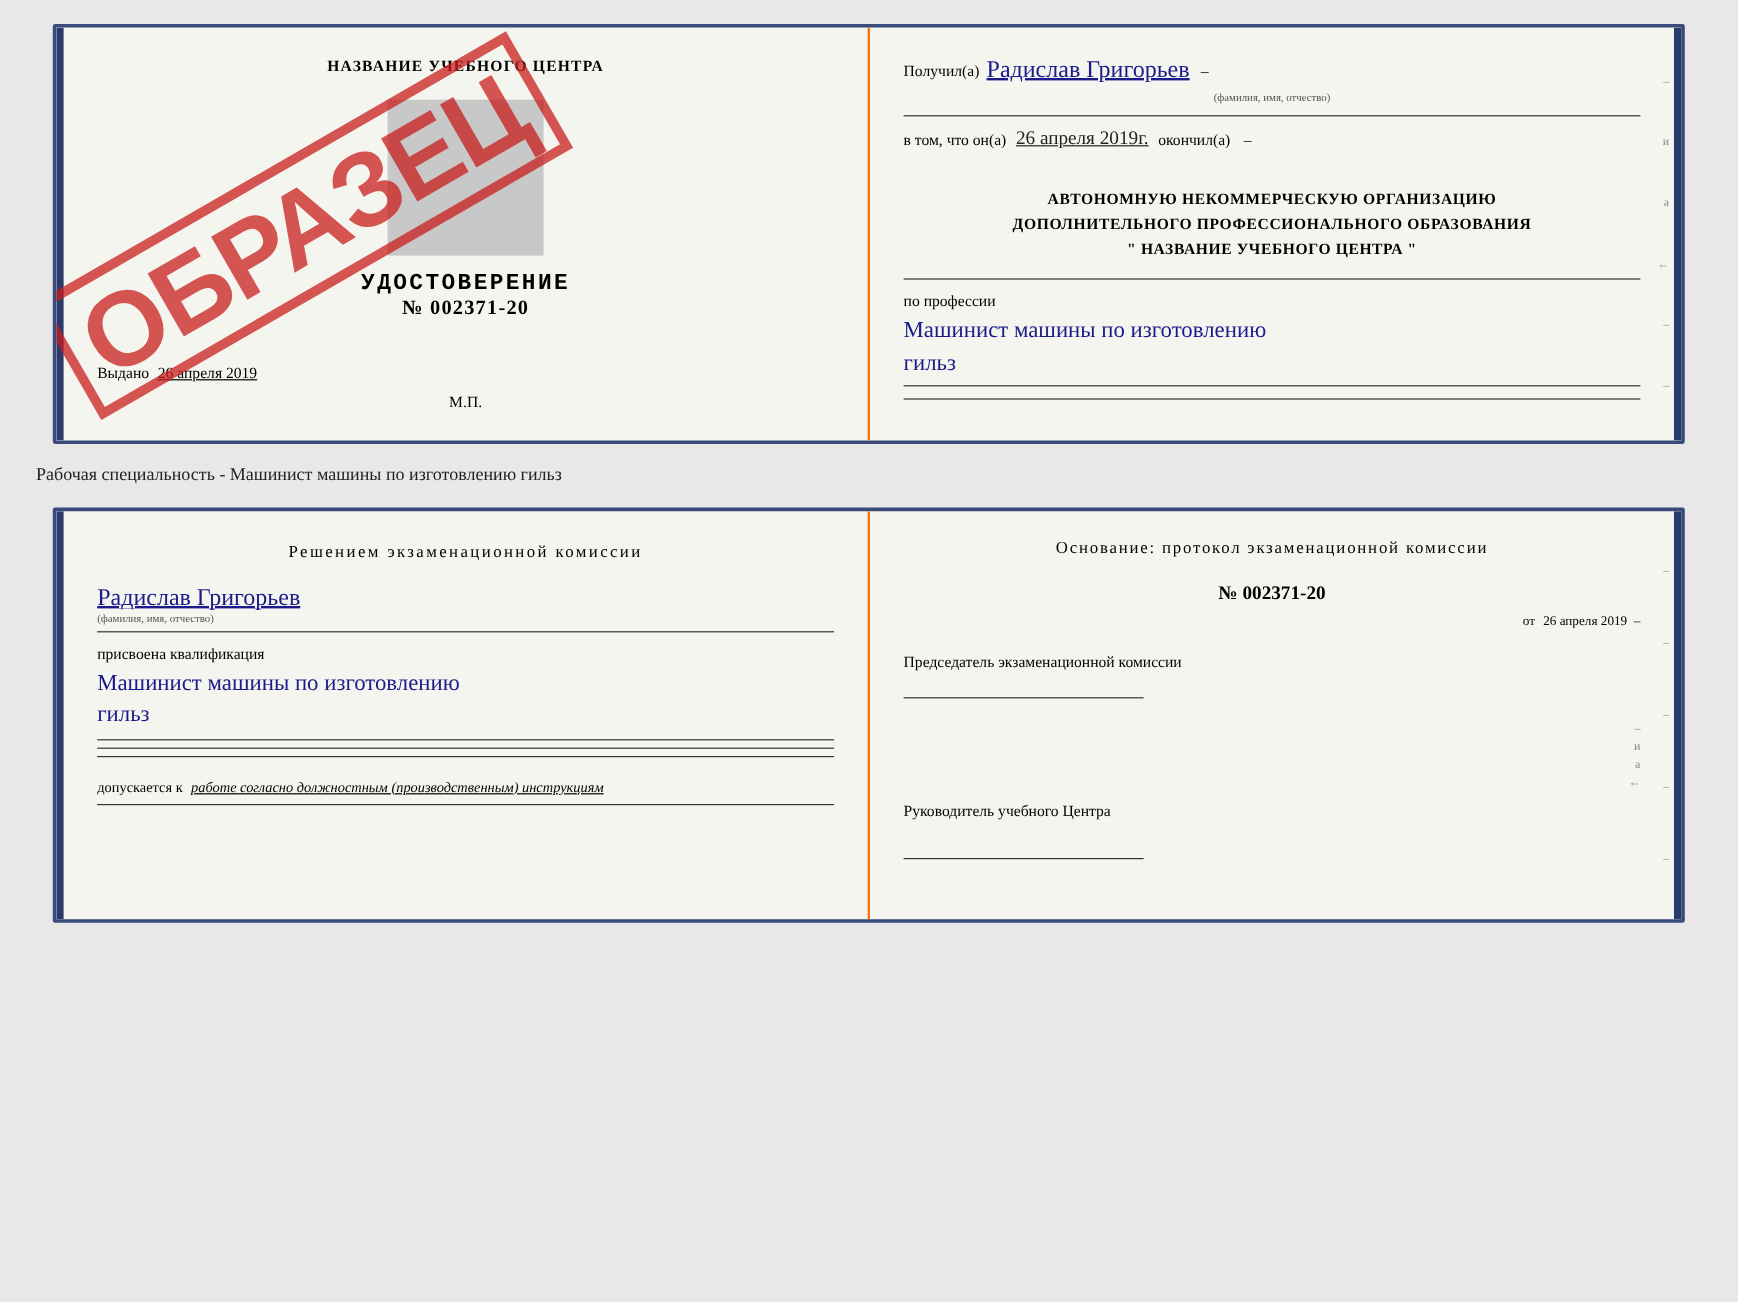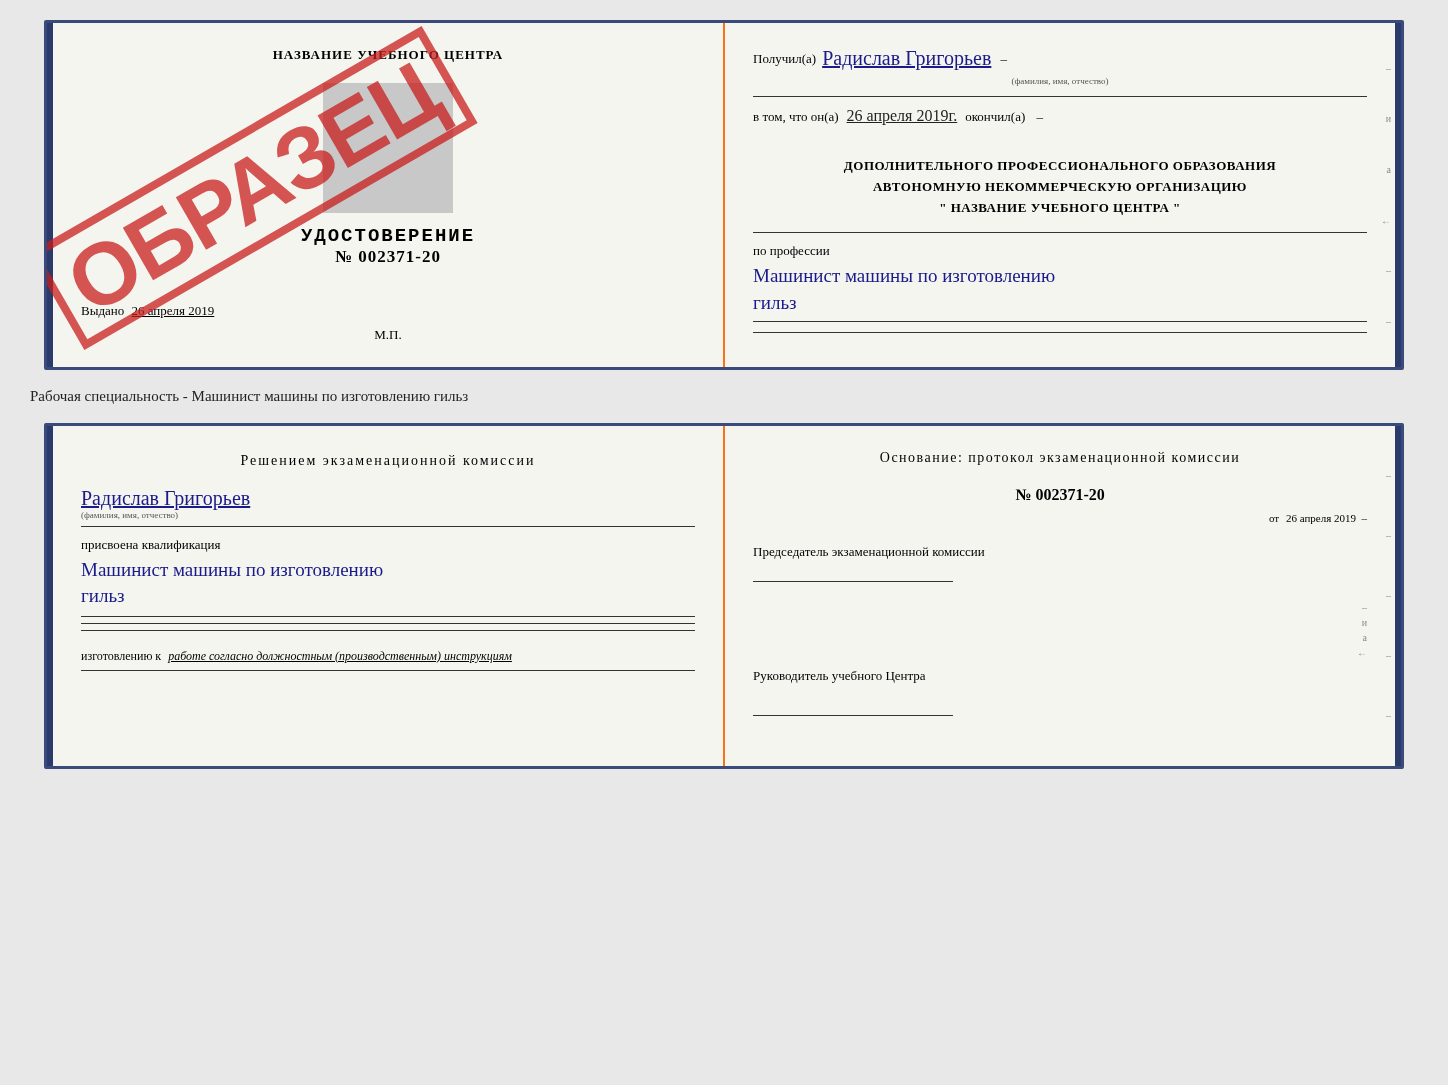--- a/index.html
+++ b/index.html
@@ -334,22 +334,22 @@
       <span class="subtitle-small">(фамилия, имя, отчество)</span>
     </div>
     <hr class="line-separator">
     <div class="date-line">
       <span>в том, что он(а)</span>
       <span class="handwritten-date">26 апреля 2019г.</span>
       <span>окончил(а)</span>
       <span>&nbsp;–</span>
     </div>
     <div class="org-block">
+      <div>АВТОНОМНУЮ НЕКОММЕРЧЕСКУЮ ОРГАНИЗАЦИЮ</div>
       <div>ДОПОЛНИТЕЛЬНОГО ПРОФЕССИОНАЛЬНОГО ОБРАЗОВАНИЯ</div>
-      <div>АВТОНОМНУЮ НЕКОММЕРЧЕСКУЮ ОРГАНИЗАЦИЮ</div>
       <div>" НАЗВАНИЕ УЧЕБНОГО ЦЕНТРА "</div>
     </div>
     <hr class="line-separator">
     <div class="profession-label">по профессии</div>
     <span class="handwritten-profession">Машинист машины по изготовлению</span>
     <span class="handwritten-profession">гильз</span>
     <hr class="line-separator">
     <hr class="line-separator">
 
     <div class="right-side-lines">
@@ -380,21 +380,21 @@
     <hr class="line-separator">
 
     <div class="qualification-line">присвоена квалификация</div>
     <span class="handwritten-qual">Машинист машины по изготовлению</span>
     <span class="handwritten-qual">гильз</span>
     <div class="bottom-line"></div>
     <div class="bottom-line"></div>
     <div class="bottom-line"></div>
 
     <div style="margin-top: 18px; font-size:12px;">
-      <span>изготовлению к</span>
+      <span>допускается к</span>
       <span class="allow-line" style="font-style:italic; text-decoration:underline; margin-left:4px;">работе согласно должностным (производственным) инструкциям</span>
     </div>
     <div class="bottom-line"></div>
   </div>
 
   <div class="doc-right bottom-right">
     <div class="foundation-title">Основание:  протокол  экзаменационной  комиссии</div>
     <div class="protocol-number">№  002371-20</div>
     <div class="protocol-date">
       <span>от</span>

